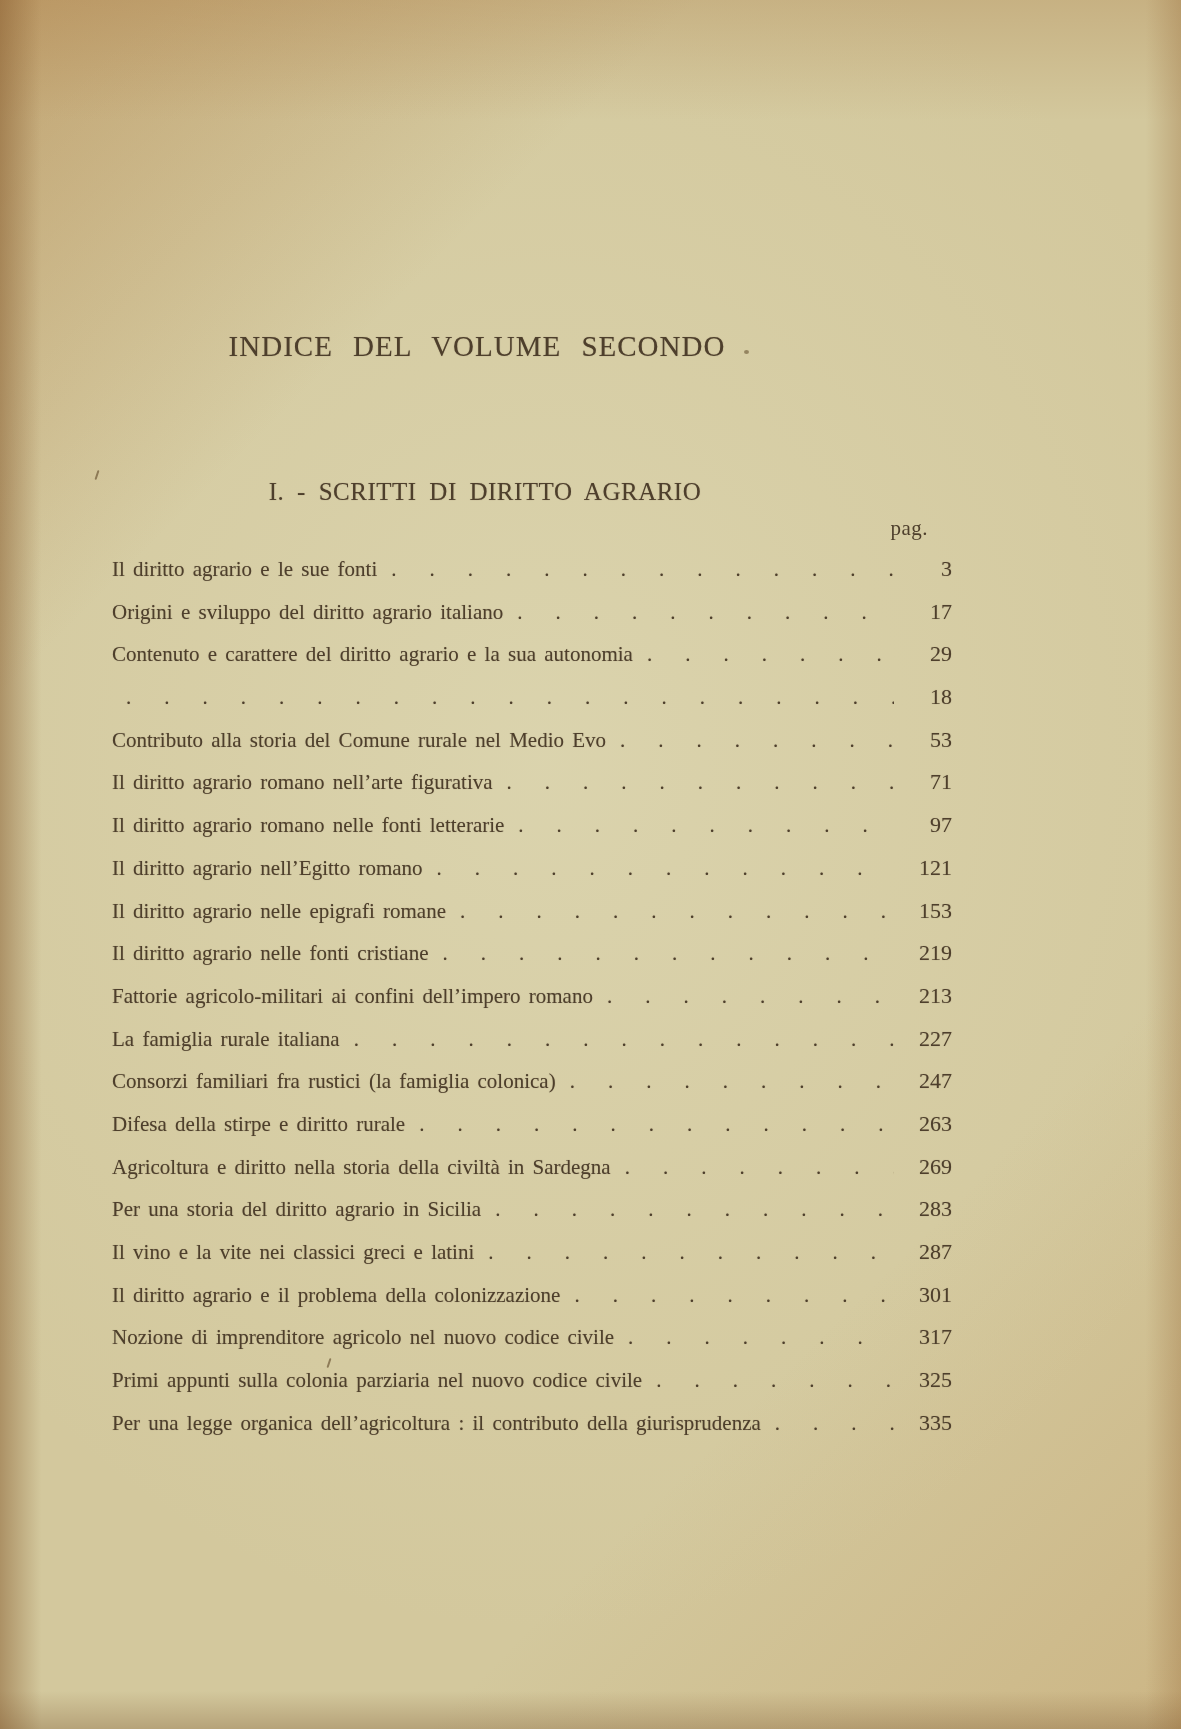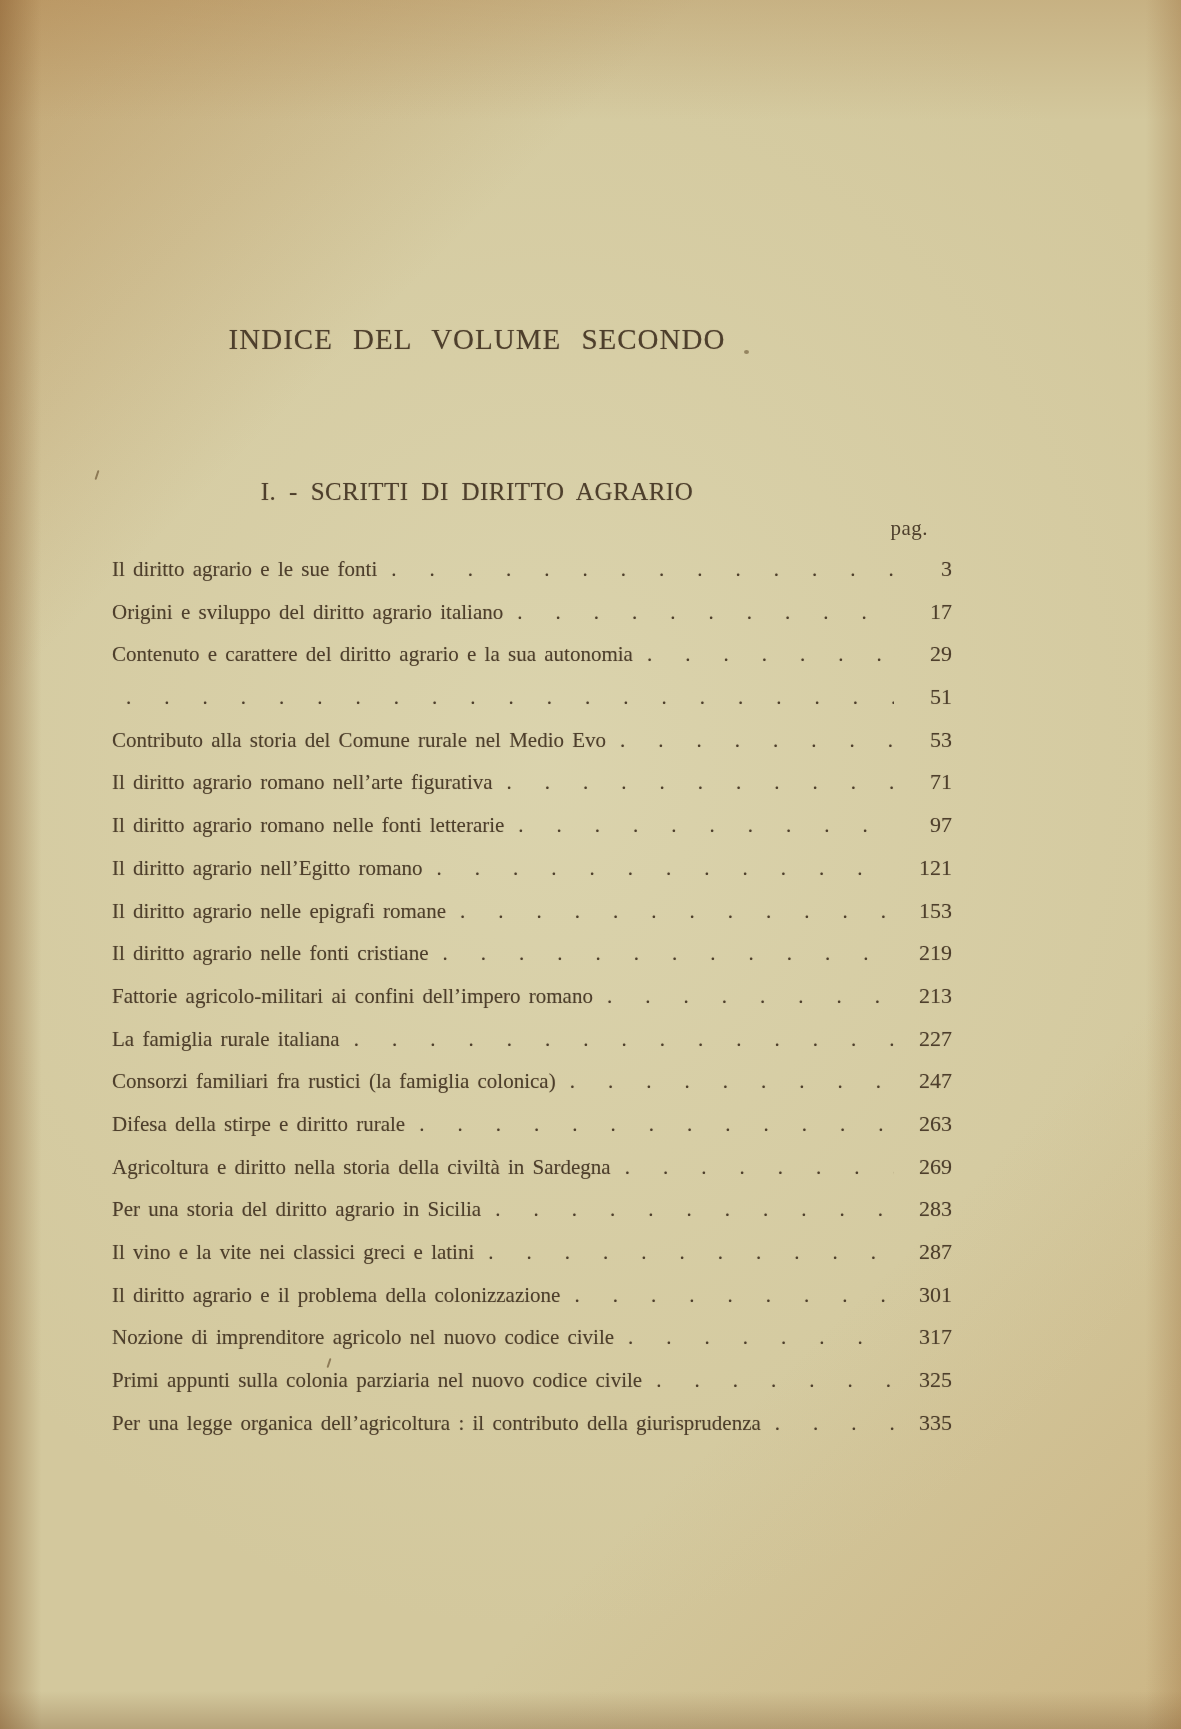--- a/index.html
+++ b/index.html
@@ -20,34 +20,34 @@
       linear-gradient(270deg, rgba(150,105,55,.32), rgba(150,105,55,0) 3%),
       linear-gradient(180deg, rgba(168,118,62,.28), rgba(168,118,62,0) 7%),
       linear-gradient(0deg, rgba(115,76,38,.30), rgba(115,76,38,0) 2.2%),
       linear-gradient(135deg, rgba(172,120,62,.45) 0%, rgba(172,120,62,0) 24%),
       linear-gradient(315deg, rgba(190,145,85,.33) 0%, rgba(190,145,85,0) 26%),
       radial-gradient(ellipse 92% 72% at 46% 44%, rgba(219,212,174,.95) 0%, rgba(219,212,174,0) 70%);
     color: #4e3f2c;
   }
   .doc-title {
     position: absolute;
-    top: 323px;
+    top: 330px;
     left: 112px;
     width: 730px;
     text-align: center;
     font-size: 29px;
     letter-spacing: 1px;
     word-spacing: 12px;
     white-space: nowrap;
     text-shadow: 0 0 1px rgba(78,63,44,.45);
   }
   .section-heading {
     position: absolute;
     top: 478px;
-    left: 112px;
+    left: 120px;
     width: 730px;
     text-align: center;
     font-size: 25px;
     letter-spacing: .5px;
     word-spacing: 6px;
     white-space: nowrap;
     text-shadow: 0 0 1px rgba(78,63,44,.4);
   }
   .pag-label {
     position: absolute;
@@ -124,21 +124,21 @@
     </div>
 
     <div class="toc-row">
       <span class="entry-title">Contenuto e carattere del diritto agrario e la sua autonomia</span>
       <span class="dot-leader">........................</span>
       <span class="entry-page">29</span>
     </div>
 
     <div class="toc-row">
       <span class="dot-leader">........................</span>
-      <span class="entry-page">51</span>
+      <span class="entry-page">18</span>
     </div>
 
     <div class="toc-row">
       <span class="entry-title">Contributo alla storia del Comune rurale nel Medio Evo</span>
       <span class="dot-leader">........................</span>
       <span class="entry-page">53</span>
     </div>
 
     <div class="toc-row">
       <span class="entry-title">Il diritto agrario romano nell’arte figurativa</span>

